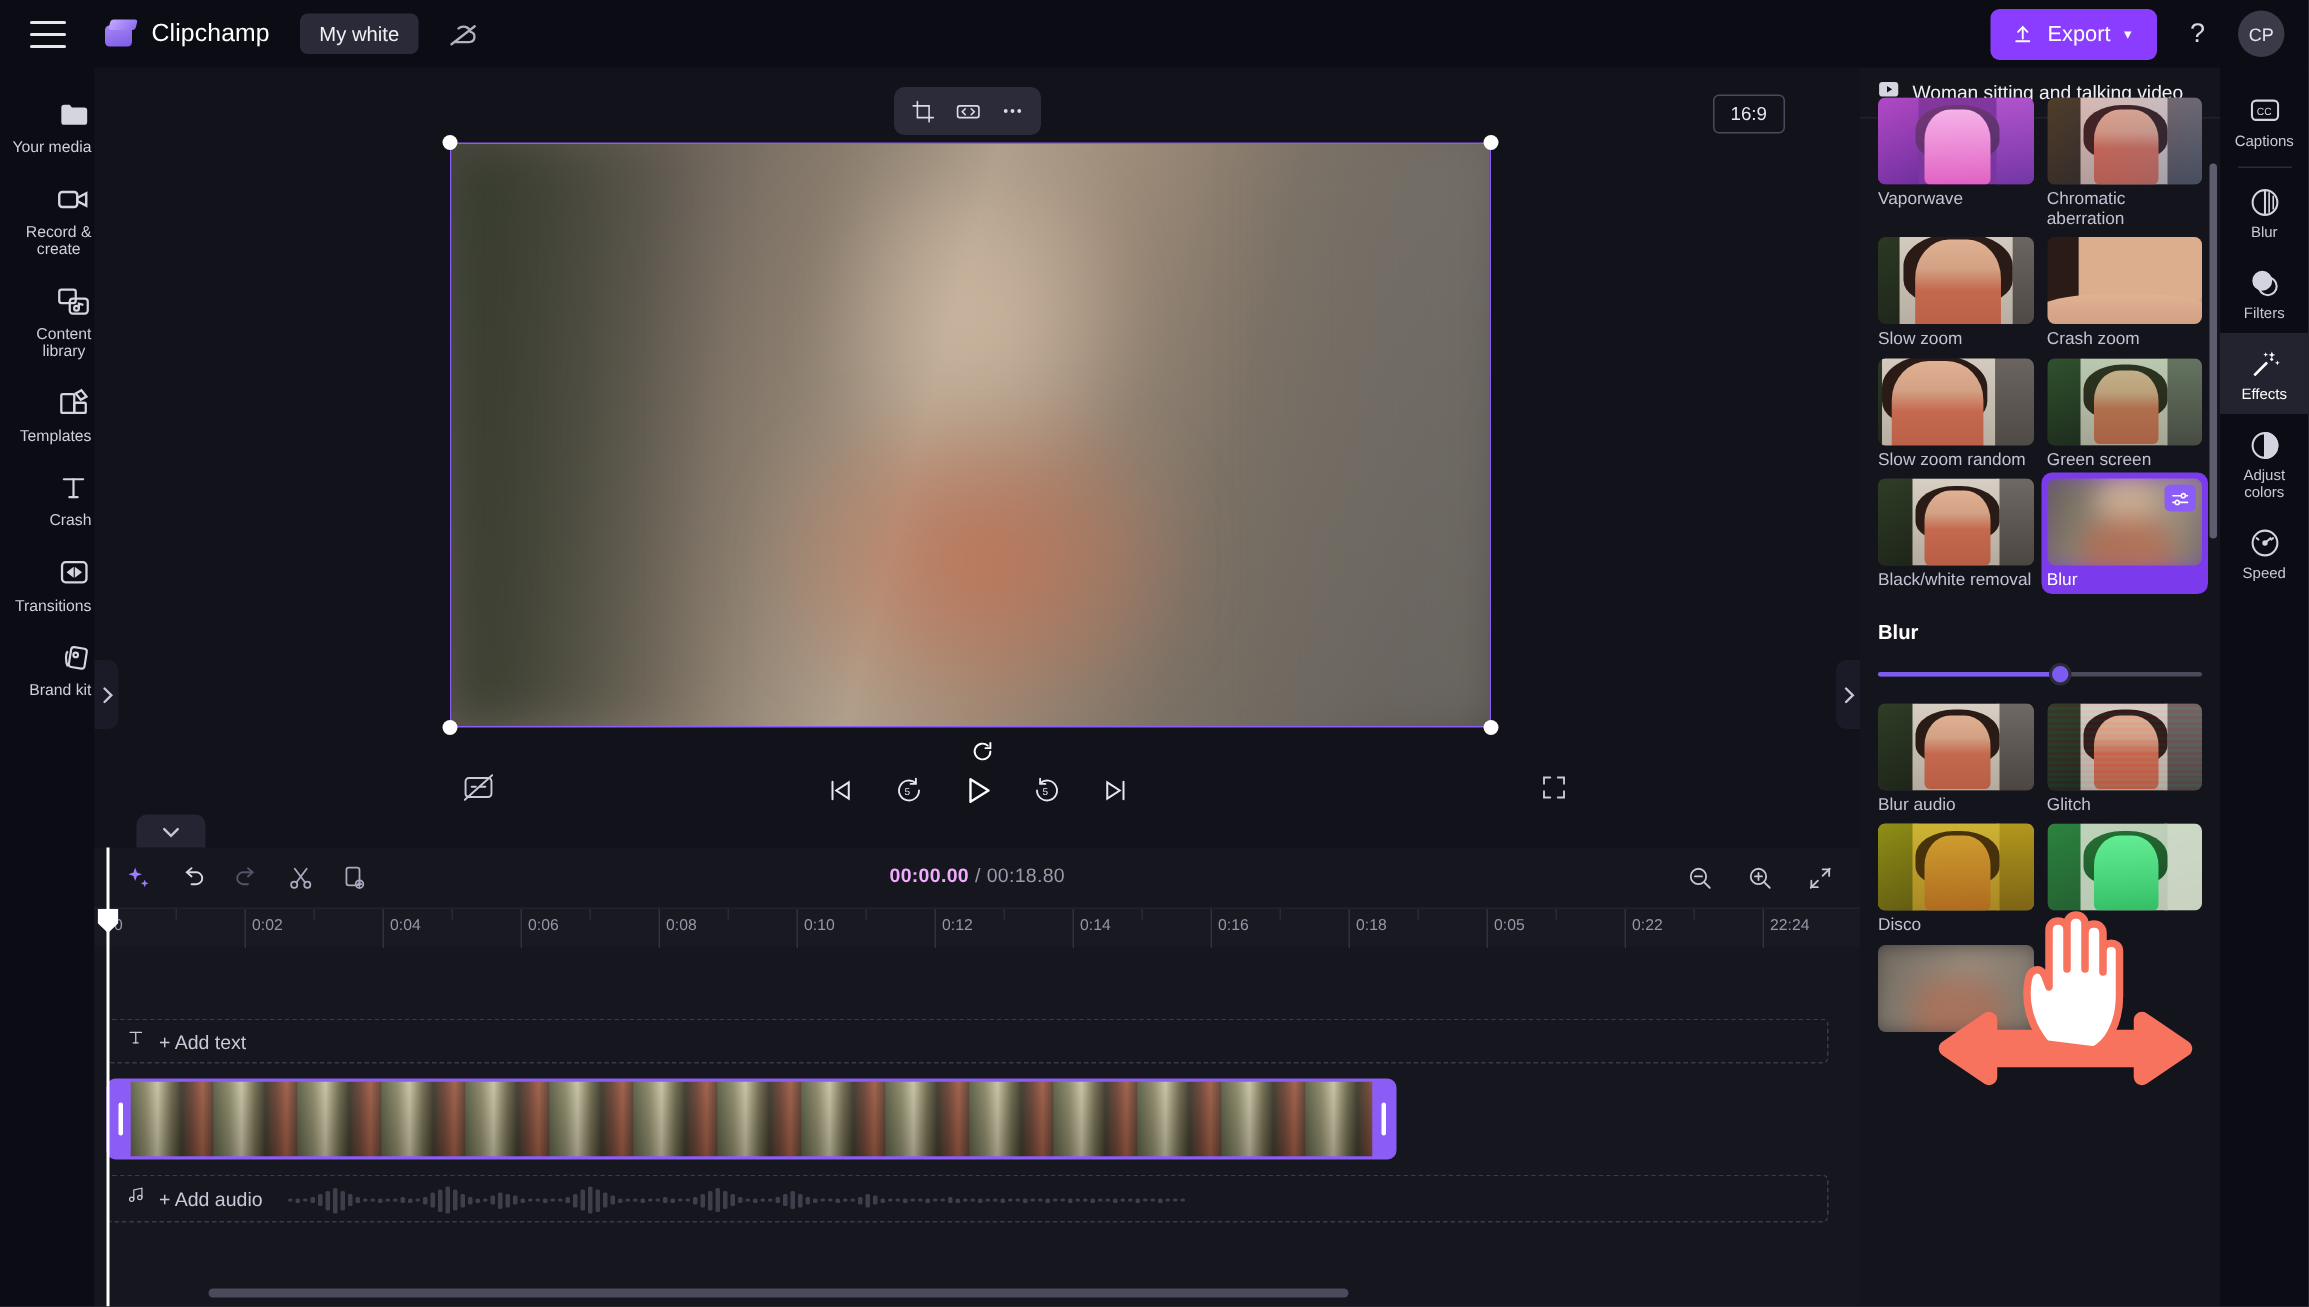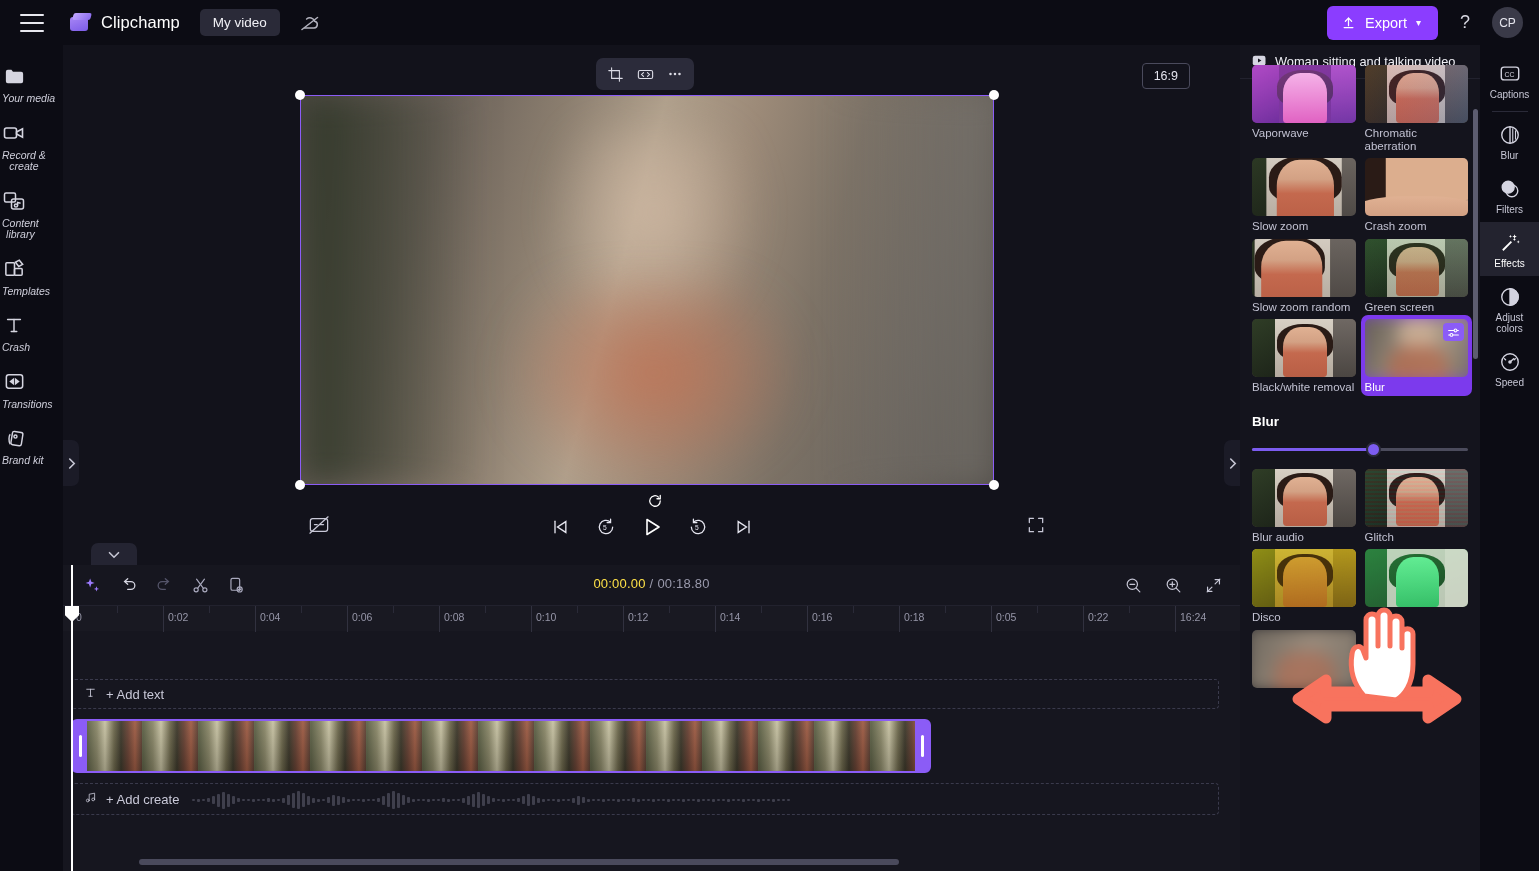--- a/index.html
+++ b/index.html
@@ -48,21 +48,21 @@
     font-size: 12px; color: #e6e6ee; cursor: pointer; }
 
   
   .left-rail {
     position: absolute; top: 45px; left: 0; width: 63px; height: 826px;
     background: #0c0c14; padding-top: 10px;
     display: flex; flex-direction: column; align-items: center;
   }
   .rail-item {
     width: 63px; padding: 9px 2px 7px; display: flex; flex-direction: column;
-    align-items: flex-start; gap: 5px; cursor: pointer; font-style: italic;
+    align-items: flex-end; gap: 5px; cursor: pointer;
   }
   .rail-item .ri-ico { width: 24px; height: 24px; display:flex; align-items:center; justify-content:center; }
   .rail-item .ri-label { font-size: 10.5px; color: #cfcfdb; text-align: center; line-height: 11.5px; }
 
   
   .stage {
     position: absolute; top: 45px; left: 63px; width: 1177px; height: 515px;
     background: #12121b;
   }
   .float-tools {
@@ -125,21 +125,21 @@
   
   .timeline {
     position: absolute; top: 565px; left: 63px; width: 1177px; height: 306px;
     background: #16161f;
   }
   .tl-toolbar { position: relative; height: 40px; display: flex; align-items: center; padding-left: 14px; gap: 6px; }
   .tlb-btn { width: 30px; height: 28px; display: flex; align-items: center; justify-content: center;
     border-radius: 4px; cursor: pointer; }
   .tl-time { position: absolute; left: 50%; transform: translateX(-50%); top: 11px;
     font-size: 13px; letter-spacing: .2px; }
-  .tl-time b { color: #fde047; font-weight: 400; }
+  .tl-time b { color: #f0abfc; font-weight: 700; }
   .tl-time span { color: #9a9aac; }
   .tl-zoom { position: absolute; right: 12px; top: 6px; display: flex; align-items: center; gap: 10px; }
 
   .ruler { position: relative; height: 26px; background: #191922; border-top: 1px solid #22222e; }
   .ruler-tick { position: absolute; top: 0; height: 26px; border-left: 1px solid #31313f; }
   .ruler-tick.minor { height: 7px; top: 0; border-left: 1px solid #2a2a38; }
   .ruler-label { position: absolute; top: 5px; font-size: 10.5px; color: #9696a8; padding-left: 5px; }
 
   .tracks { position: relative; height: 240px; overflow: hidden; }
   .track-text {
@@ -265,21 +265,21 @@
         <span></span>
         <span></span>
     </div>
     <div class="brand">
       <div class="brand-logo">
         <div class="bl1"></div>
           <div class="bl2"></div>
       </div>
       <div class="brand-name">Clipchamp</div>
     </div>
-    <div class="proj-chip">My video</div>
+    <div class="proj-chip">My white</div>
     <div class="cloud-off">
       <svg width="24" height="24" viewBox="0 0 24 24" fill="none" stroke="#cfcfdb" stroke-width="1.5" stroke-linecap="round">
         <path d="M6.5 17h9.6a3.4 3.4 0 0 0 .6-6.7A5 5 0 0 0 8.6 8"></path>
         <line x1="4" y1="18.5" x2="19.5" y2="6.5"></line>
       </svg>
     </div>
     <div class="topbar-right">
       <button class="export-btn">
         <svg width="15" height="15" viewBox="0 0 24 24" fill="none" stroke="#fff" stroke-width="2" stroke-linecap="round">
           <path d="M12 17V5"></path>
@@ -582,21 +582,21 @@
         <div class="ruler-tick" style="left: 836px;"></div>
         <div class="ruler-label" style="left: 836px;">0:18</div>
         <div class="ruler-tick minor" style="left: 882px;"></div>
         <div class="ruler-tick" style="left: 928px;"></div>
         <div class="ruler-label" style="left: 928px;">0:05</div>
         <div class="ruler-tick minor" style="left: 974px;"></div>
         <div class="ruler-tick" style="left: 1020px;"></div>
         <div class="ruler-label" style="left: 1020px;">0:22</div>
         <div class="ruler-tick minor" style="left: 1066px;"></div>
         <div class="ruler-tick" style="left: 1112px;"></div>
-        <div class="ruler-label" style="left: 1112px;">16:24</div>
+        <div class="ruler-label" style="left: 1112px;">22:24</div>
       </div>
 
     <div class="tracks">
       <div class="track-text">
         <span>
           <svg width="13" height="13" viewBox="0 0 24 24" fill="none" stroke="#c9c9d8" stroke-width="1.6" stroke-linecap="round">
               <path d="M5 6h14"></path>
               <path d="M12 6v13"></path>
               <path d="M9 19h6"></path>
             </svg>
@@ -615,21 +615,21 @@
       </div>
 
       <div class="track-audio">
         <span>
           <svg width="13" height="13" viewBox="0 0 24 24" fill="none" stroke="#c9c9d8" stroke-width="1.5" stroke-linecap="round">
               <circle cx="7" cy="17.5" r="2.6"></circle>
               <circle cx="17" cy="15.5" r="2.6"></circle>
               <path d="M9.6 17.5V6l10-2v11.5"></path>
             </svg>
         </span>
-        <span class="track-label">+ Add create</span>
+        <span class="track-label">+ Add audio</span>
         <span class="audio-wave" id="audiowave">
             <i style="height: 2px;"></i>
             <i style="height: 3px;"></i>
             <i style="height: 2px;"></i>
             <i style="height: 4px;"></i>
             <i style="height: 8px;"></i>
             <i style="height: 13px;"></i>
             <i style="height: 17px;"></i>
             <i style="height: 13px;"></i>
             <i style="height: 8px;"></i>

